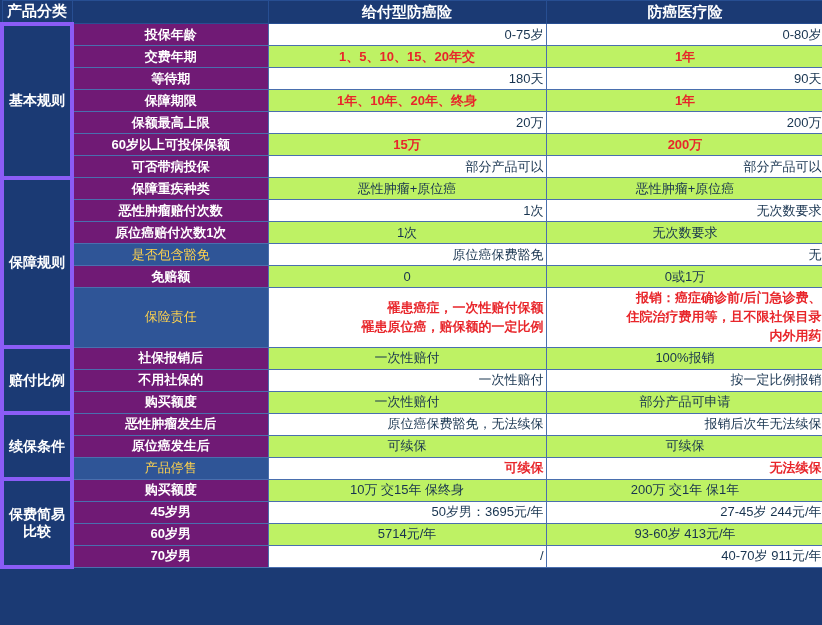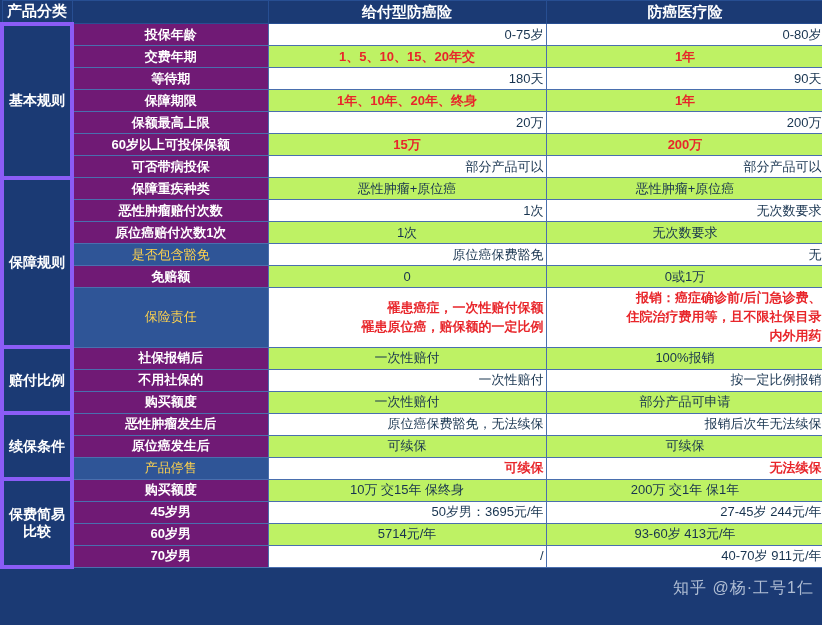--- a/index.html
+++ b/index.html
@@ -206,14 +206,13 @@
           <td class="v-blue">5714元/年</td>
           <td class="v-blue">93-60岁 413元/年</td>
         </tr>
         <tr>
           <td class="lbl">70岁男</td>
           <td class="v-white">/</td>
           <td class="v-white">40-70岁 911元/年</td>
         </tr>
       </tbody>
   </table>
-  <div class="wm">知乎 @杨·工号1仁</div>
 </div>
 
 </body></html>

